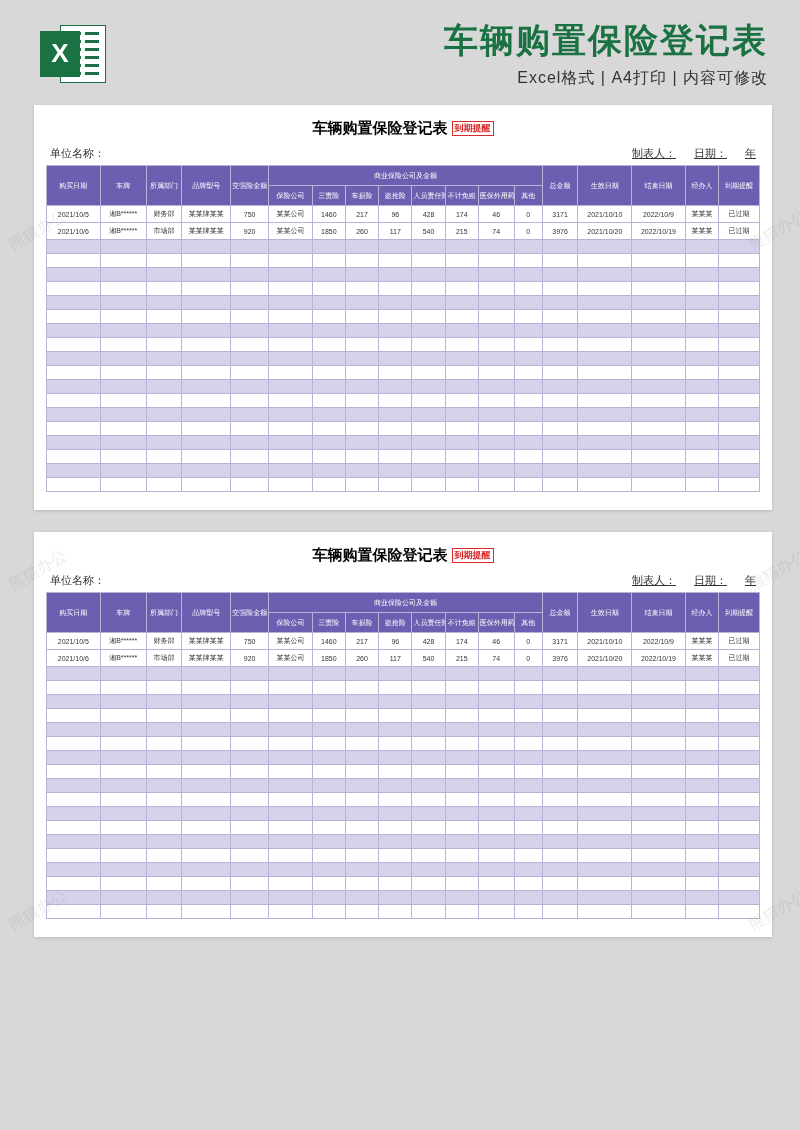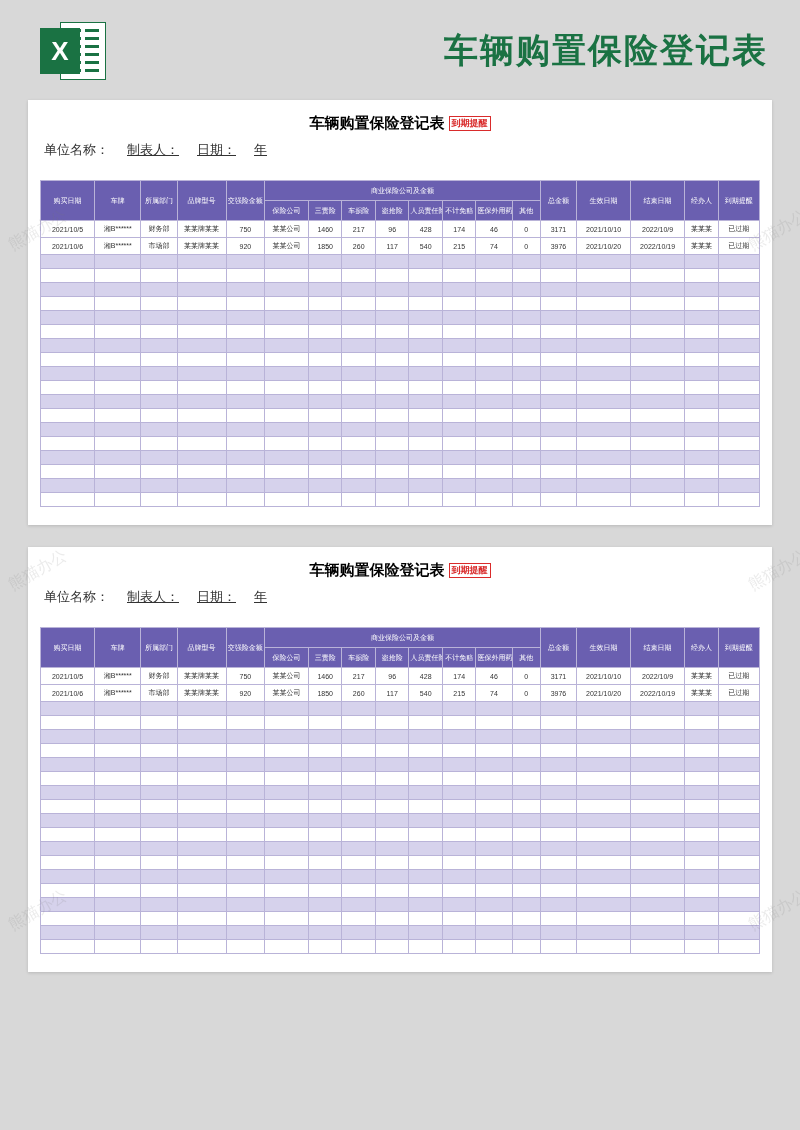--- a/index.html
+++ b/index.html
@@ -76,20 +76,21 @@
     background: #d8d8d8;
     padding: 10px 28px 20px 28px;
     display: flex;
     flex-direction: column;
     gap: 22px;
   }
   .sheet-page {
     background: #fff;
     box-shadow: 0 1px 3px rgba(0,0,0,0.15);
     padding: 14px 12px 18px 12px;
+    margin-left: 6px;
   }
   .sheet-title-row {
     text-align: center;
     position: relative;
     margin-bottom: 6px;
   }
   .sheet-title {
     font-size: 15px;
     font-weight: bold;
     color: #000;
@@ -100,23 +101,24 @@
     color: #d92b2b;
     font-weight: bold;
     margin-left: 4px;
     border: 1px solid #d92b2b;
     padding: 0 2px;
     display: inline-block;
     vertical-align: middle;
   }
   .meta-row {
     display: flex;
-    font-size: 13px;
+    justify-content: space-between;
+    font-size: 11px;
     color: #333;
-    padding: 2px 4px 21px 4px;
+    padding: 2px 4px 4px 4px;
   }
   .meta-row .right span { margin-left: 18px; text-decoration: underline; }
   table.reg {
     width: 100%;
     border-collapse: collapse;
     font-size: 7px;
     table-layout: fixed;
   }
   table.reg th, table.reg td {
     border: 1px solid #b9b3d8;
@@ -173,20 +175,21 @@
       <div class="cell" style="left:24px;top:30px;width:14px;height:3px"></div>
       <div class="cell" style="left:6px;top:38px;width:14px;height:3px"></div>
       <div class="cell" style="left:24px;top:38px;width:14px;height:3px"></div>
       <div class="cell" style="left:6px;top:46px;width:14px;height:3px"></div>
       <div class="cell" style="left:24px;top:46px;width:14px;height:3px"></div>
     </div>
     <div class="badge">X</div>
   </div>
   <div class="title-block">
     <div class="main-title">车辆购置保险登记表</div>
+    <div class="subtitle">Excel格式 | A4打印 | 内容可修改</div>
   </div>
 </div>
 
 <div class="page-area">
   <div class="sheet-page">
       <div class="sheet-title-row"><span class="sheet-title">车辆购置保险登记表</span><span class="expire-tag">到期提醒</span></div>
       <div class="meta-row">
         <div>单位名称：</div>
         <div class="right"><span>制表人：</span><span>日期：</span><span>年</span></div>
       </div>

